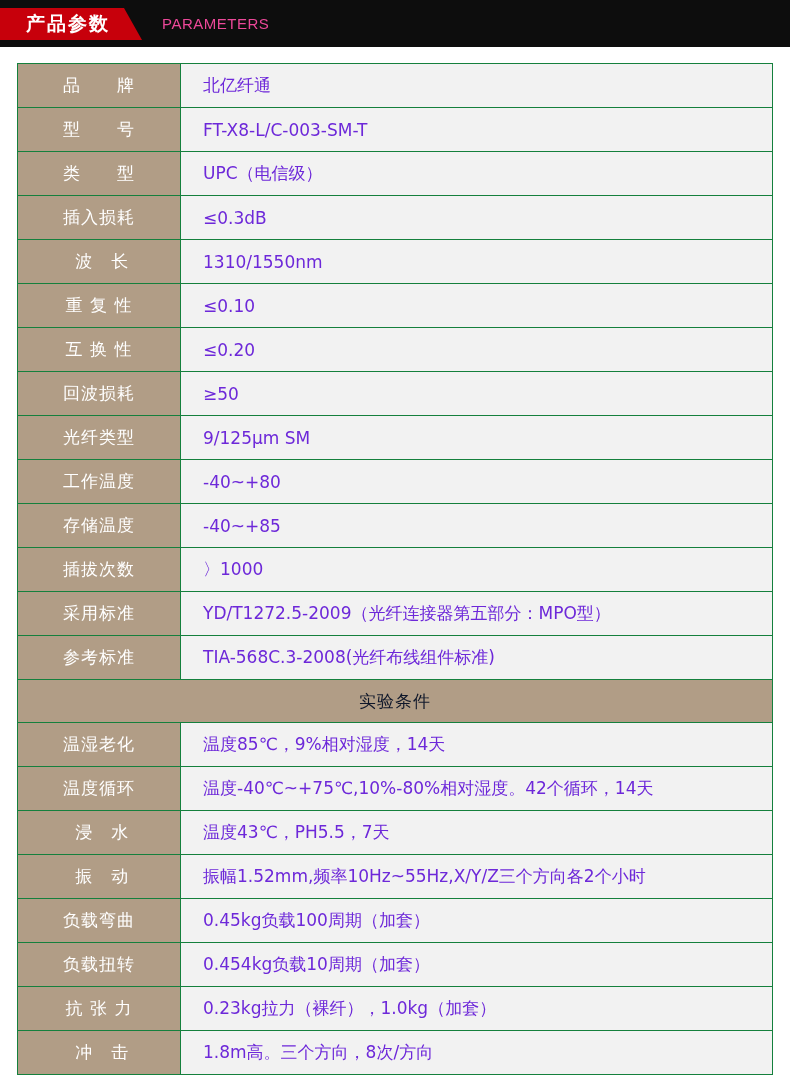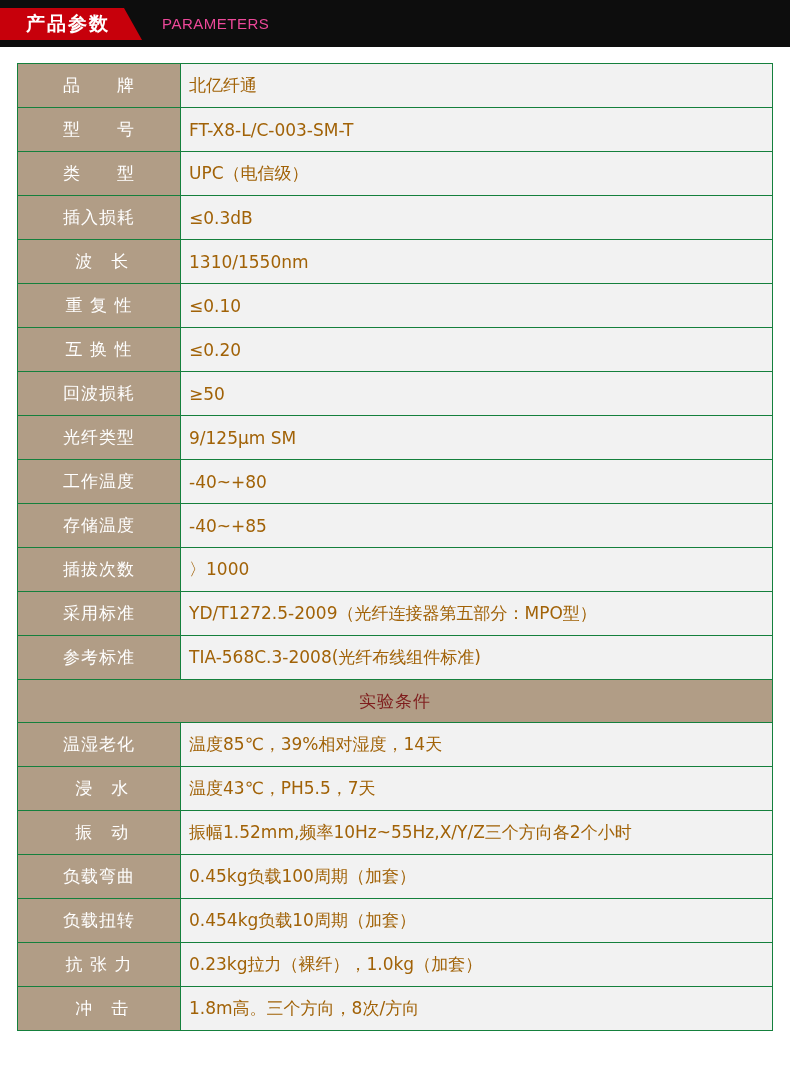--- a/index.html
+++ b/index.html
@@ -74,31 +74,31 @@
     background: #b19d86;
     color: #ffffff;
     font-size: 17px;
     text-align: center;
     letter-spacing: 1px;
     font-family: "DejaVu Sans", "Liberation Sans", sans-serif;
     font-weight: normal;
   }
   td.value {
     background: #f2f2f2;
-    color: #a16207;
+    color: #6d28d9;
     font-size: 17px;
-    padding-left: 8px;
+    padding-left: 22px;
     font-family: "DejaVu Sans", "Liberation Sans", sans-serif;
   }
   td.value.first {
     background: #f2f2f2;
   }
   tr.section td {
     background: #b19d86;
-    color: #7f1d1d;
+    color: #0f172a;
     font-size: 17px;
     text-align: center;
     letter-spacing: 1px;
     height: 40px;
   }
   .spaced-2 { letter-spacing: 0.18em; }
   .spaced-4 { letter-spacing: 0.45em; padding-left: 0.45em; }
 </style>
 </head>
 <body>
@@ -170,21 +170,25 @@
           <td class="label">参考标准</td>
           <td class="value">TIA-568C.3-2008(光纤布线组件标准)</td>
         </tr>
 
         <tr class="section">
           <td colspan="2">实验条件</td>
         </tr>
 
         <tr>
           <td class="label">温湿老化</td>
-          <td class="value">温度85℃，39%相对湿度，14天</td>
+          <td class="value">温度85℃，9%相对湿度，14天</td>
+        </tr>
+        <tr>
+          <td class="label">温度循环</td>
+          <td class="value">温度-40℃~+75℃,10%-80%相对湿度。42个循环，14天</td>
         </tr>
         <tr>
           <td class="label spaced-4">浸　水</td>
           <td class="value">温度43℃，PH5.5，7天</td>
         </tr>
         <tr>
           <td class="label spaced-4">振　动</td>
           <td class="value">振幅1.52mm,频率10Hz~55Hz,X/Y/Z三个方向各2个小时</td>
         </tr>
         <tr>

